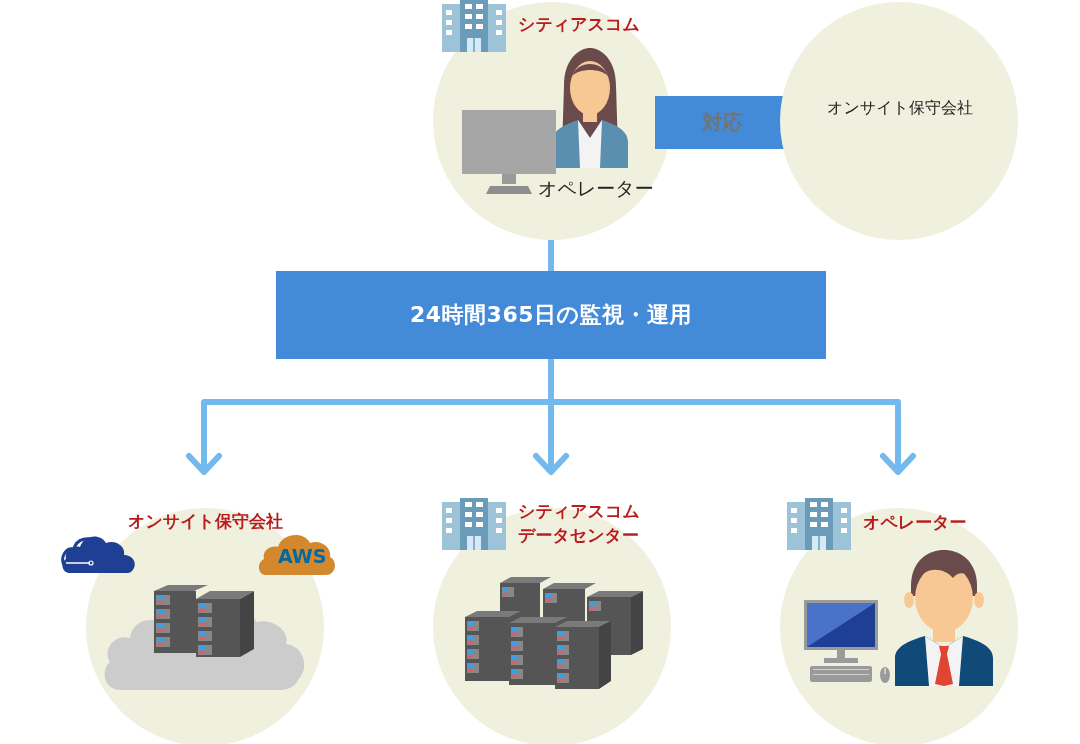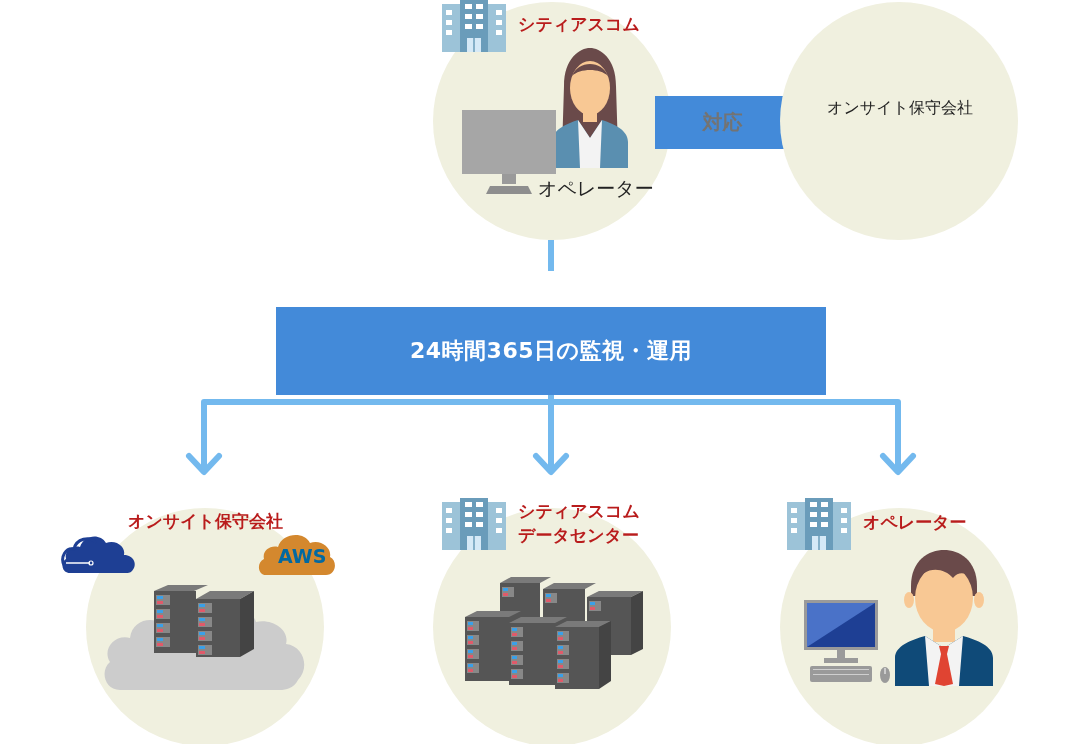--- a/index.html
+++ b/index.html
@@ -3,21 +3,21 @@
 <meta charset="utf-8">
 <style>
   html, body { margin: 0; padding: 0; background: #ffffff; }
   body { width: 1080px; height: 744px; position: relative; overflow: hidden;
          font-family: "DejaVu Sans", "Liberation Sans", sans-serif; }
   .abs { position: absolute; }
   .circle { position: absolute; border-radius: 50%; background: #f0f0df; }
   .label-blue { position: absolute; color: #b91c1c; font-weight: bold; font-size: 17px; line-height: 22px; white-space: nowrap; font-family: Liberation Mono, monospace; }
   .label-dark { position: absolute; color: #222; font-size: 15px; line-height: 20px; white-space: nowrap; }
   .main-bar { position: absolute; left: 276px; top: 271px; width: 550px; height: 88px; background: #438ad9;
-              color: #fff; font-size: 22px; font-weight: bold; display: flex; align-items: center; justify-content: center; letter-spacing: 0.5px; margin-top: 36px; }
+              color: #fff; font-size: 22px; font-weight: bold; display: flex; align-items: center; justify-content: center; letter-spacing: 0.5px; }
   .respond-arrow { position: absolute; left: 655px; top: 96px; width: 158px; height: 53px; }
   .respond-text { position: absolute; left: 655px; top: 96px; width: 135px; height: 53px; display: flex; align-items: center; justify-content: center;
                   color: #737373; font-weight: bold; font-size: 20px; }
   .onsite-text { position: absolute; left: 800px; top: 96px; width: 200px; text-align: center; color: #222; font-size: 16px; line-height: 24px; }
   svg { display: block; }
 </style>
 </head>
 <body>
 
 <svg class="abs" style="left:0;top:0" width="1080" height="744">

